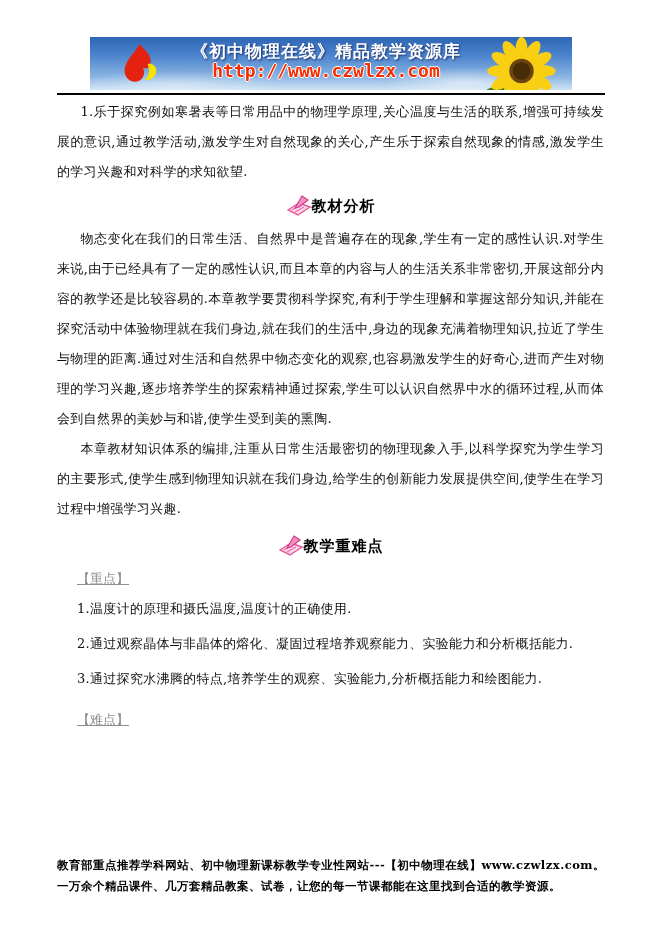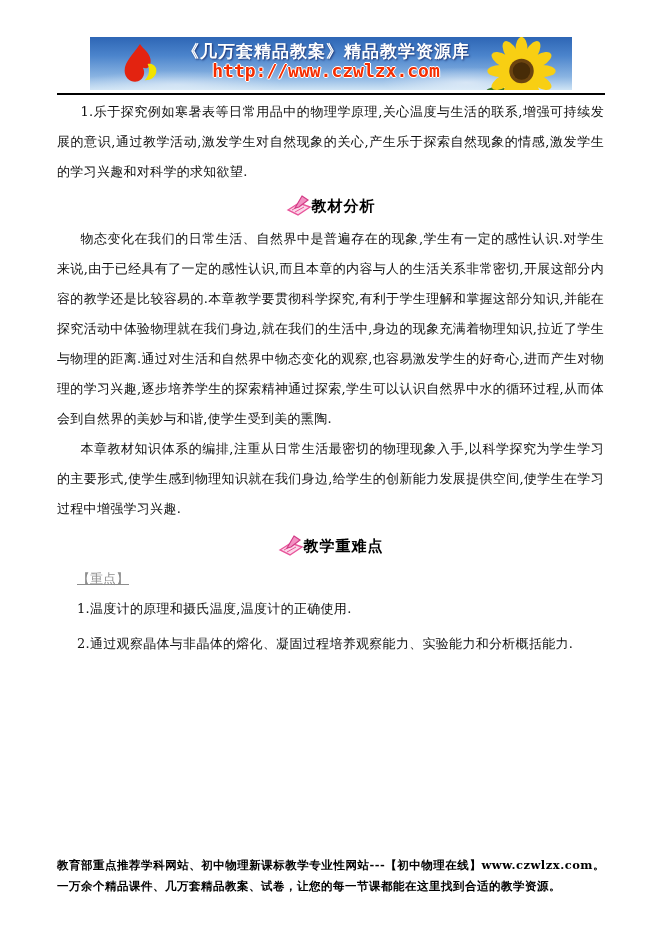--- a/index.html
+++ b/index.html
@@ -74,21 +74,21 @@
 <body>
 
 <div class="page">
 
   <div class="banner">
     <svg class="banner-logo" viewBox="0 0 48 48">
       <path d="M25,3 C18,14 9,21 9,31 c0,8 7,13 14,11 c6,-2 8,-9 5,-14 c5,2 9,-2 8,-9 C35,12 29,9 25,3 Z" fill="#e32310"></path>
       <path d="M33,24 c3,7 1,13 -3,17 c8,0 13,-5 12,-12 c-1,-4 -6,-6 -9,-5 Z" fill="#f2e300"></path>
     </svg>
     <div class="banner-center">
-      <div class="banner-title">《几万套精品教案》精品教学资源库</div>
+      <div class="banner-title">《初中物理在线》精品教学资源库</div>
       <div class="banner-url">http://www.czwlzx.com</div>
     </div>
     <svg class="banner-sunflower" viewBox="0 0 80 80">
       <ellipse cx="16" cy="66" rx="14" ry="8" fill="#3d7a2a"></ellipse>
       <ellipse cx="30" cy="72" rx="16" ry="8" fill="#2f6620"></ellipse>
       <g fill="#f8cf13">
         <g transform="rotate(0,44,40)">
             <ellipse cx="44" cy="16" rx="7" ry="15"></ellipse>
           </g>
         <g transform="rotate(30,44,40)">
@@ -152,17 +152,19 @@
         <path d="M2,15 L13,8 L24,12 L12,20 Z" fill="#fbd6e8" stroke="#e8559b" stroke-width="1.4"></path>
         <path d="M6,15 L15,10 M9,17 L18,12" stroke="#e8559b" stroke-width="1" fill="none"></path>
         <path d="M16,1 L22,5 L13,12 L9,13 Z" fill="#f391c2" stroke="#d23c86" stroke-width="1.2"></path>
       </svg>
       <span class="heading-text">教学重难点</span>
     </div>
 
     <p class="label">【重点】</p>
     <p class="item">1.温度计的原理和摄氏温度,温度计的正确使用.</p>
     <p class="item">2.通过观察晶体与非晶体的熔化、凝固过程培养观察能力、实验能力和分析概括能力.</p>
+    <p class="item">3.通过探究水沸腾的特点,培养学生的观察、实验能力,分析概括能力和绘图能力.</p>
+    <p class="label difficult">【难点】</p>
   </div>
 
   <div class="footer">教育部重点推荐学科网站、初中物理新课标教学专业性网站---【初中物理在线】www.czwlzx.com。 一万余个精品课件、几万套精品教案、试卷，让您的每一节课都能在这里找到合适的教学资源。</div>
 
 </div>
 
 </body></html>

